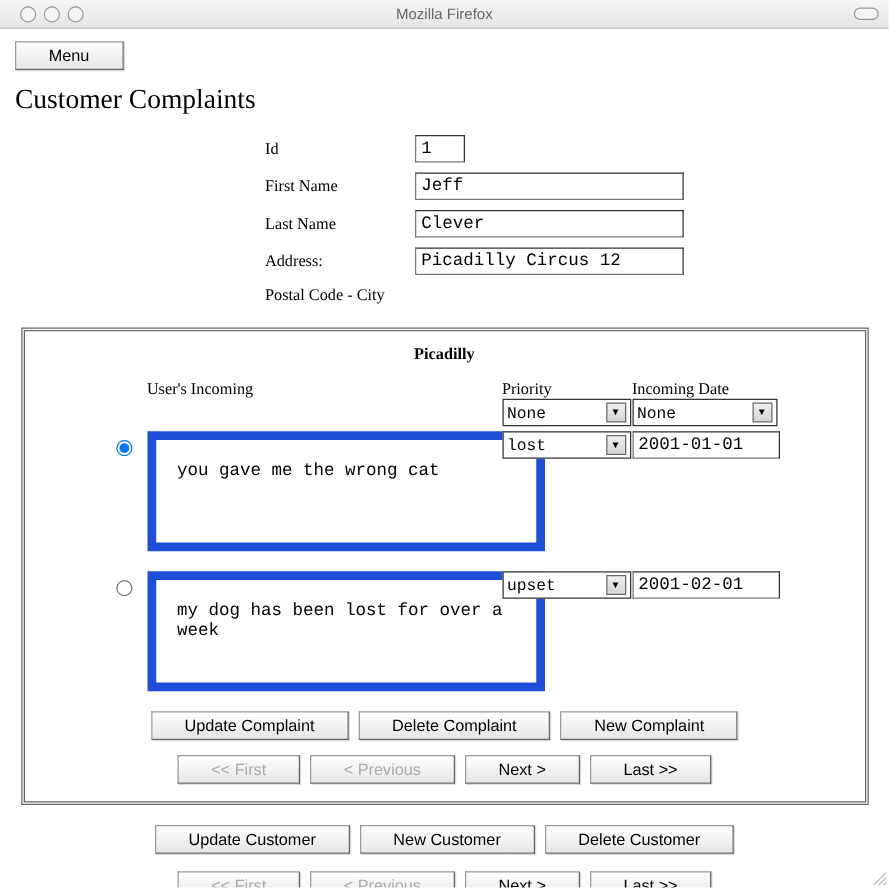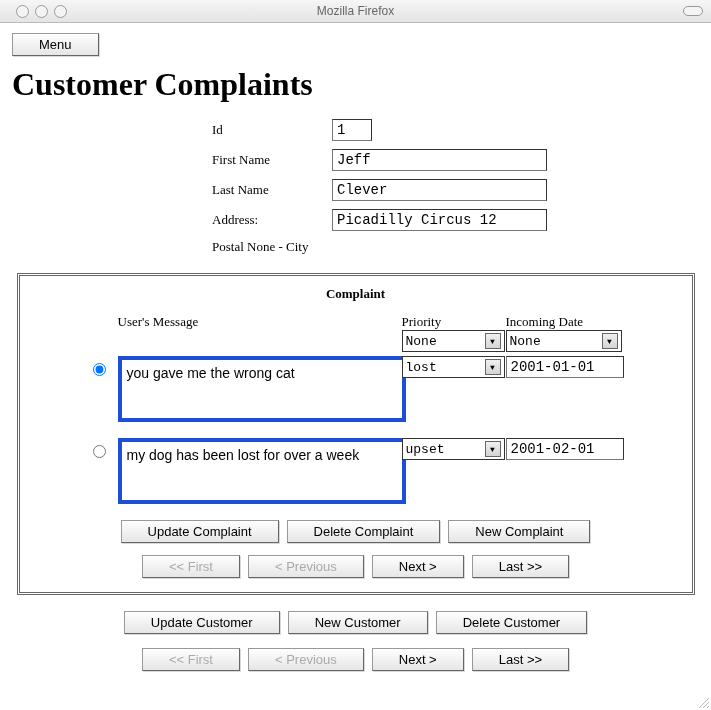--- a/index.html
+++ b/index.html
@@ -58,21 +58,21 @@
       padding: 3px 26px;
       font-size: 13px;
       font-family: inherit;
       cursor: pointer;
       box-shadow: 1px 1px 0 rgba(0,0,0,0.15);
     }
     .btn:disabled, .btn[disabled] {
       color: #aaa;
       cursor: default;
     }
-    h1 { font-family: Georgia, "Times New Roman", serif; font-size: 32px; margin: 10px 0 16px; font-weight: bold; }
+    h1 { font-family: Georgia, "Times New Roman", serif; font-size: 22px; margin: 10px 0 16px; font-weight: normal; }
     .form-grid {
       display: grid;
       grid-template-columns: 110px auto;
       row-gap: 8px;
       column-gap: 10px;
       margin-left: 200px;
       width: 420px;
       align-items: center;
     }
     .lbl { font-family: Georgia, serif; font-size: 13px; }
@@ -135,24 +135,24 @@
     .complaint-row {
       display: grid;
       grid-template-columns: 26px 280px 100px 115px;
       gap: 4px;
       margin-left: 52px;
       margin-bottom: 16px;
       align-items: start;
     }
     .radio-cell { padding-top: 4px; }
     textarea.msg {
-      font-family: Liberation Sans, sans-serif;
+      font-family: Liberation Mono, monospace;
       font-size: 14px;
-      border: 4px solid #1d4ed8;
-      padding: 5px;
+      border: 7px solid #1d4ed8;
+      padding: 17px;
       resize: none;
       width: 270px;
       height: 48px;
     }
     .date-input {
       width: 108px;
       font-family: "Courier New", monospace;
       font-size: 14px;
       border: 1px solid #333;
       padding: 2px 4px;
@@ -196,29 +196,29 @@
 
       <div class="lbl">First Name</div>
       <div><input type="text" class="name-field" value="Jeff" style=""></div>
 
       <div class="lbl">Last Name</div>
       <div><input type="text" class="name-field" value="Clever" style=""></div>
 
       <div class="lbl">Address:</div>
       <div><input type="text" class="addr-field" value="Picadilly Circus 12" style=""></div>
 
-      <div class="lbl">Postal None - City</div>
+      <div class="lbl">Postal Code - City</div>
     </div>
 
     <div class="frame">
-      <div class="frame-title">Complaint</div>
+      <div class="frame-title">Picadilly</div>
 
       <div class="complaints-header">
         <div></div>
-        <div class="col">User's Message</div>
+        <div class="col">User's Incoming</div>
         <div class="col">
           <div>Priority</div>
           <div class="select-like">
             <span>None</span>
             <span class="select-arrow">▼</span>
           </div>
         </div>
         <div class="col">
           <div>Incoming Date</div>
           <div class="select-like wide">

